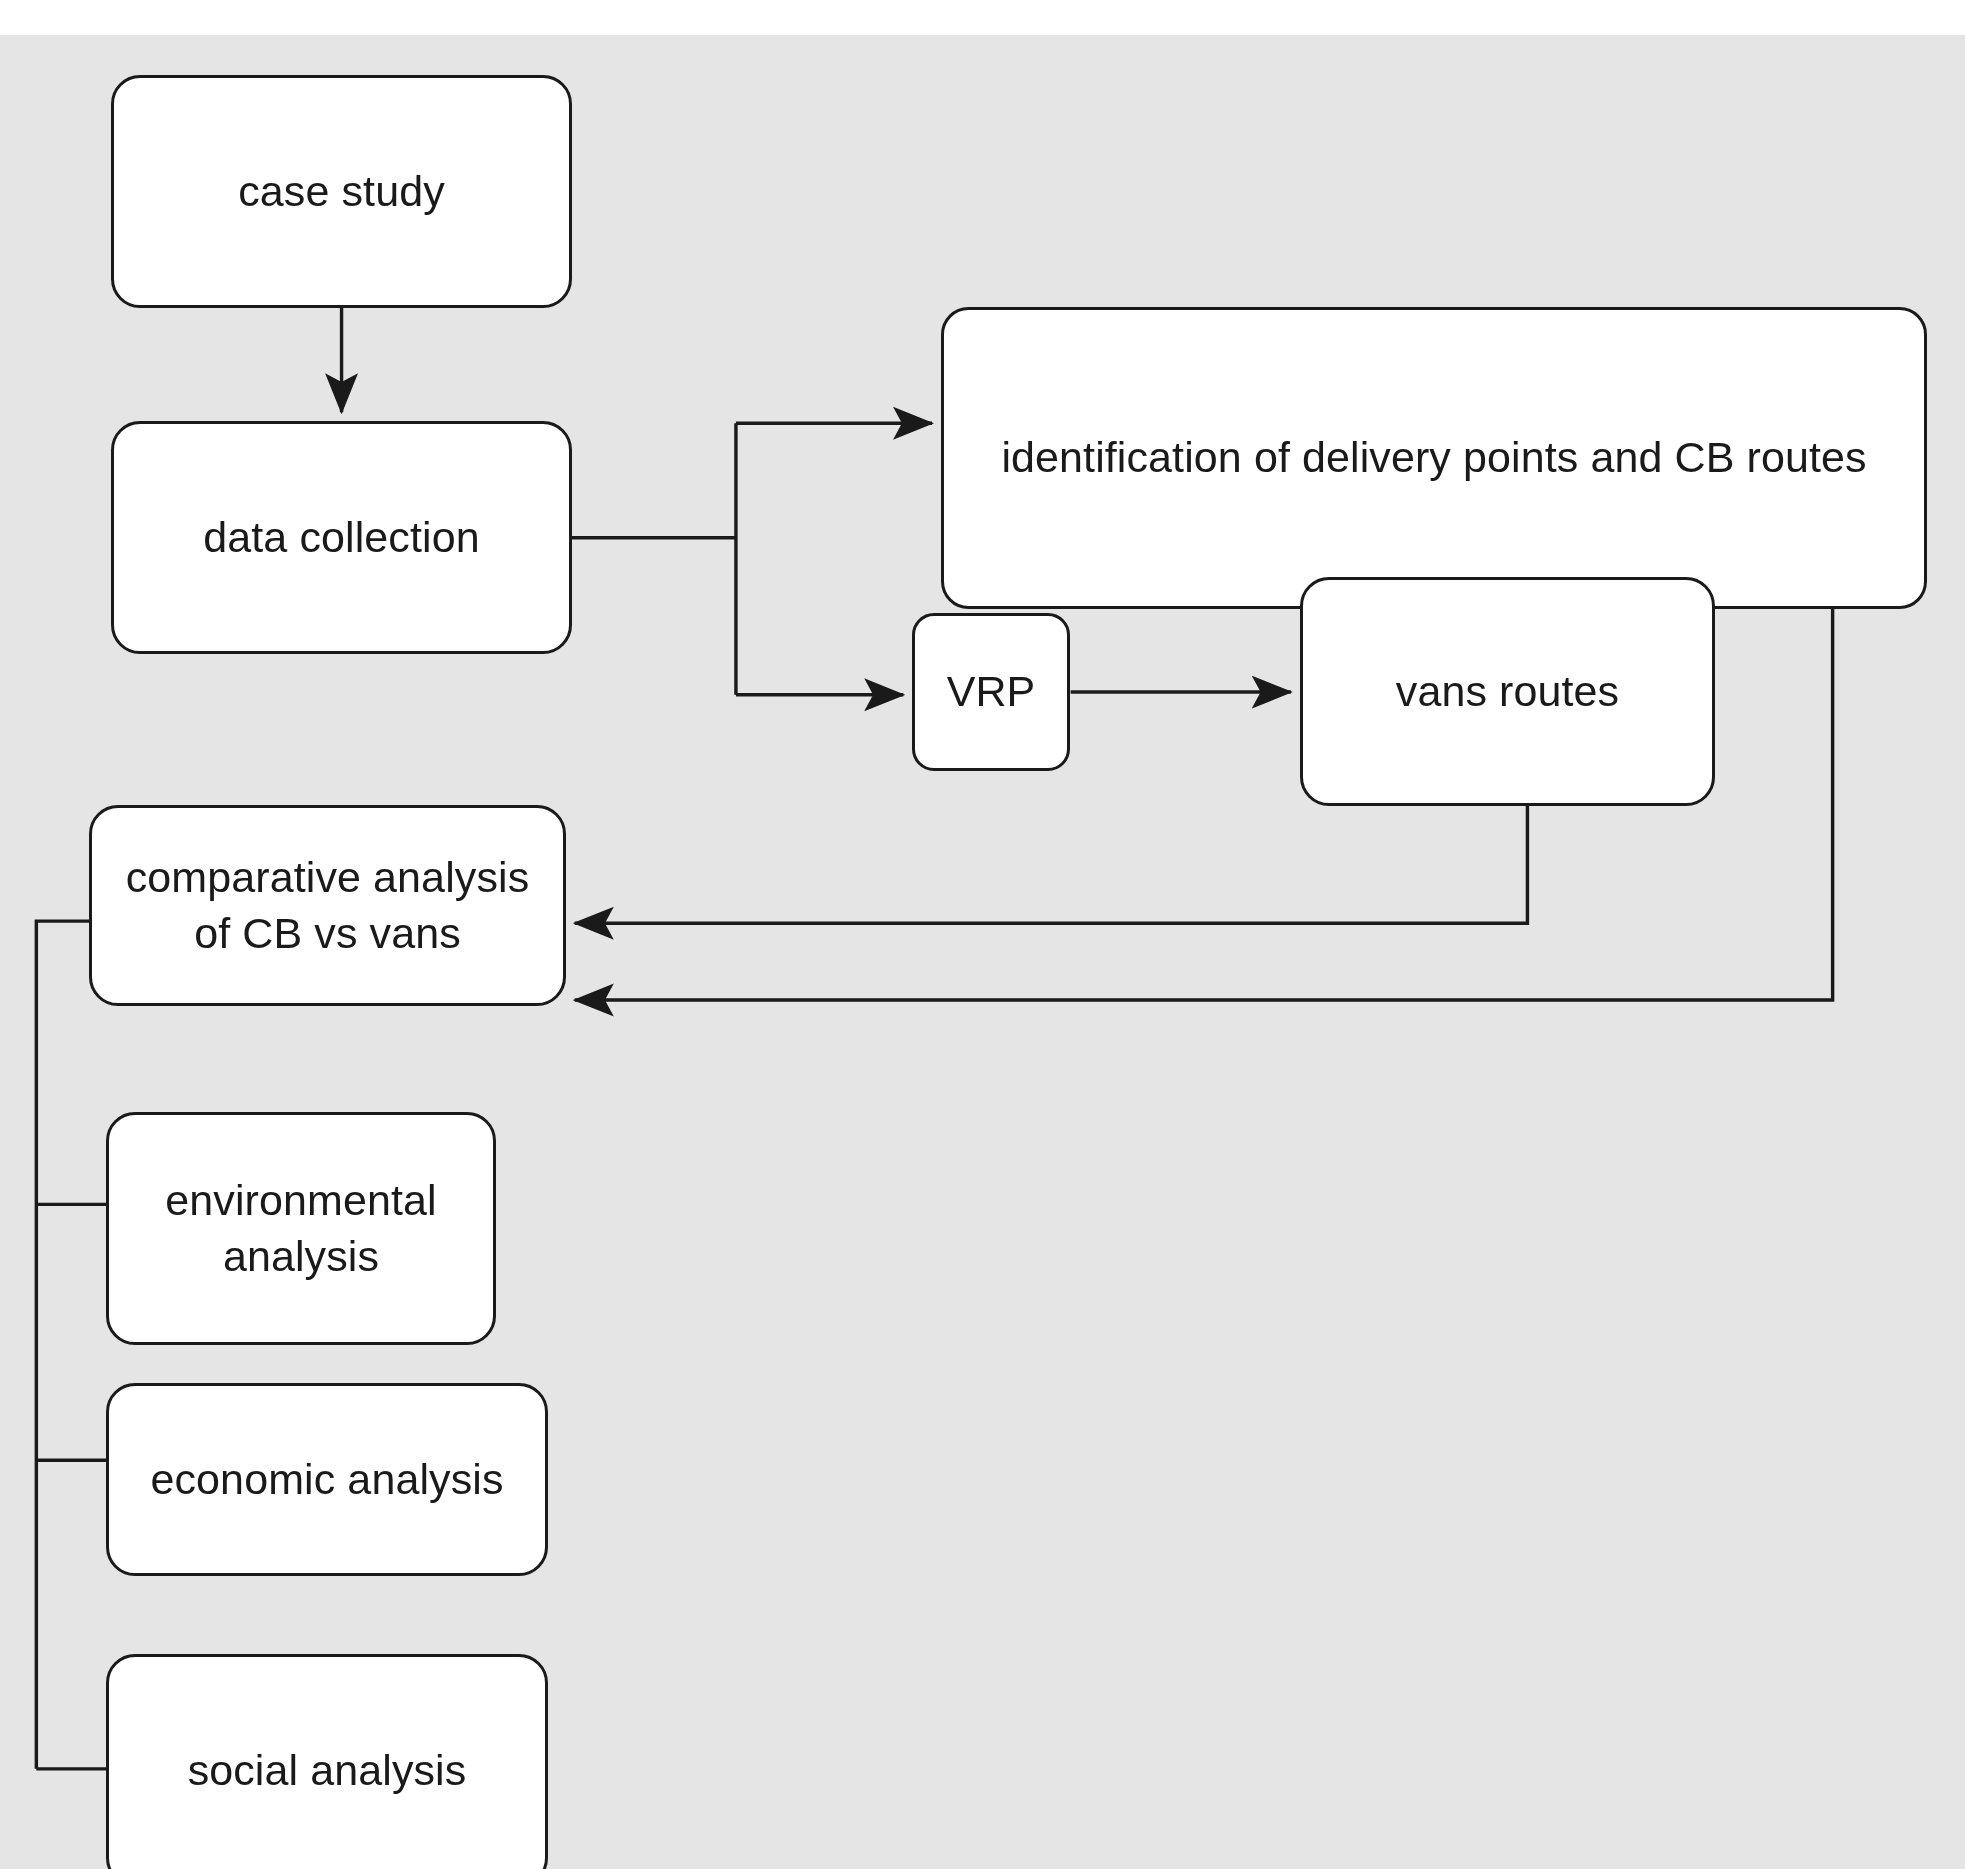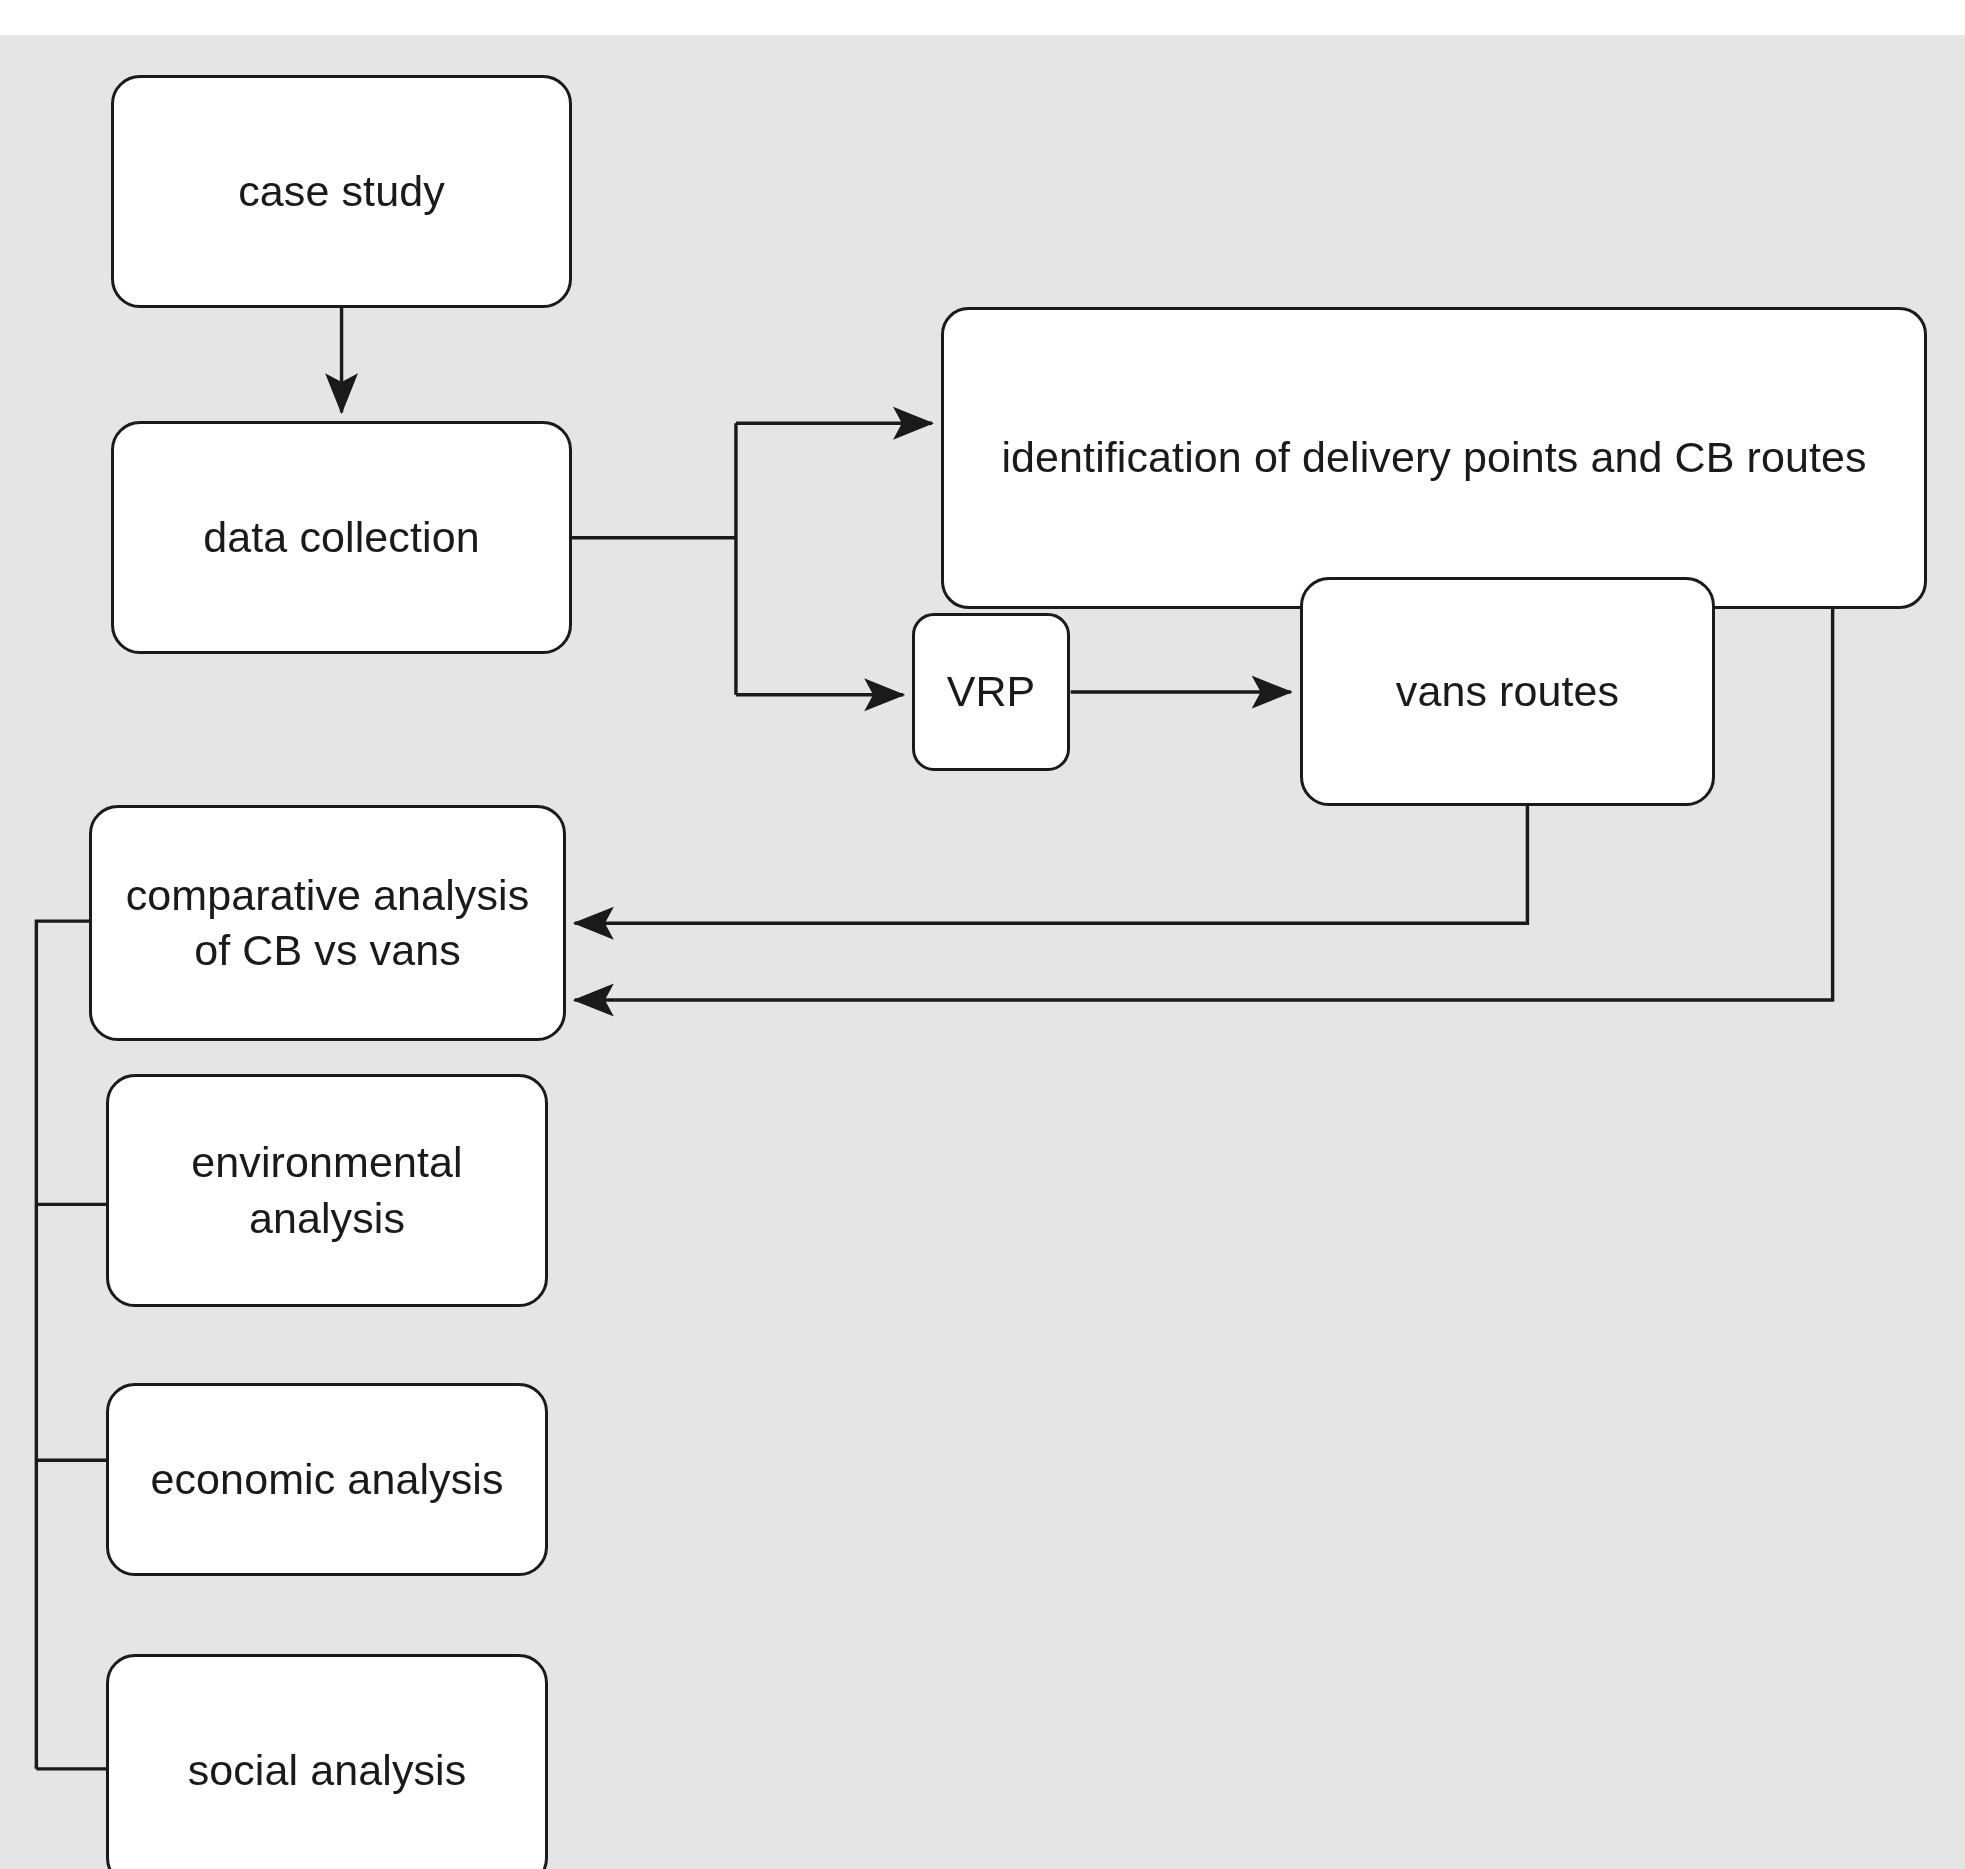--- a/index.html
+++ b/index.html
@@ -46,22 +46,22 @@
     padding: 0 12.3px;
     white-space: pre-line;
   }
   #n-case-study      { left: 111px;  top: 40px;   width: 461px;  height: 233px; }
   #n-data-collection { left: 111px;  top: 386px;  width: 461px;  height: 233px; }
   #n-identification  { left: 941px; top: 272px;  width: 986px; height: 302px;
                        border-radius: 27.4px; }
   #n-vrp             { left: 912px; top: 578px;  width: 158px;  height: 158px;
                        border-radius: 22px; }
   #n-vans-routes     { left: 1300px; top: 542px;  width: 415px;  height: 229px; }
-  #n-comparative     { left: 89px;  top: 770px; width: 477px;  height: 236px; }
-  #n-environmental   { left: 106px;  top: 1039px; width: 442px;  height: 233px; }
+  #n-comparative     { left: 89px;  top: 770px; width: 477px;  height: 201px; }
+  #n-environmental   { left: 106px;  top: 1077px; width: 390px;  height: 233px; }
   #n-economic        { left: 106px;  top: 1348px; width: 442px;  height: 193px; }
   #n-social          { left: 106px;  top: 1619px; width: 442px;  height: 233px; }
 </style>
 </head>
 <body>
 
 <div id="canvas">
 
   <svg id="edges" viewBox="0 0 2865 2725" xmlns="http://www.w3.org/2000/svg">
     <defs>

